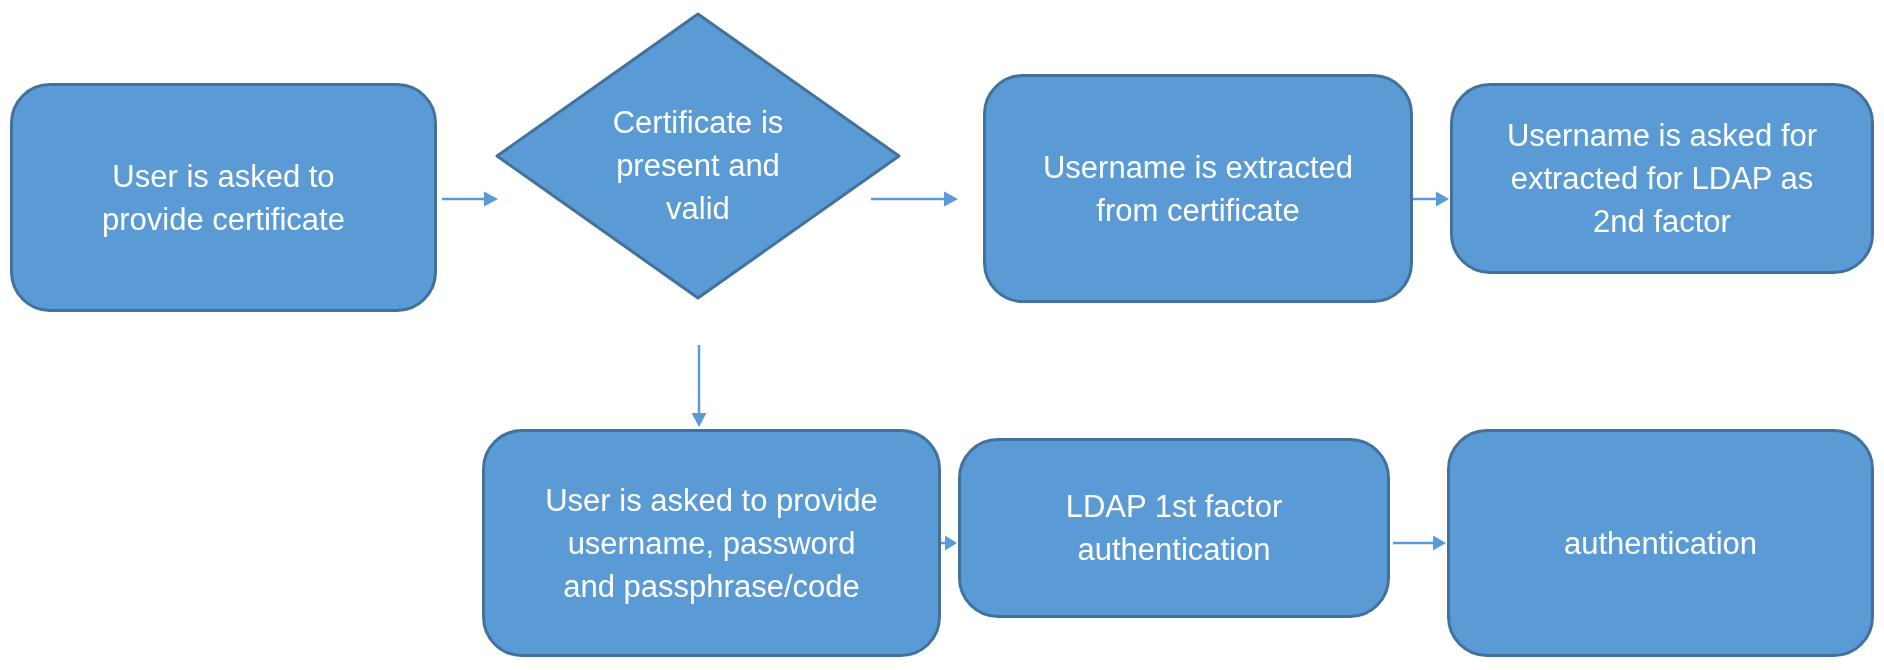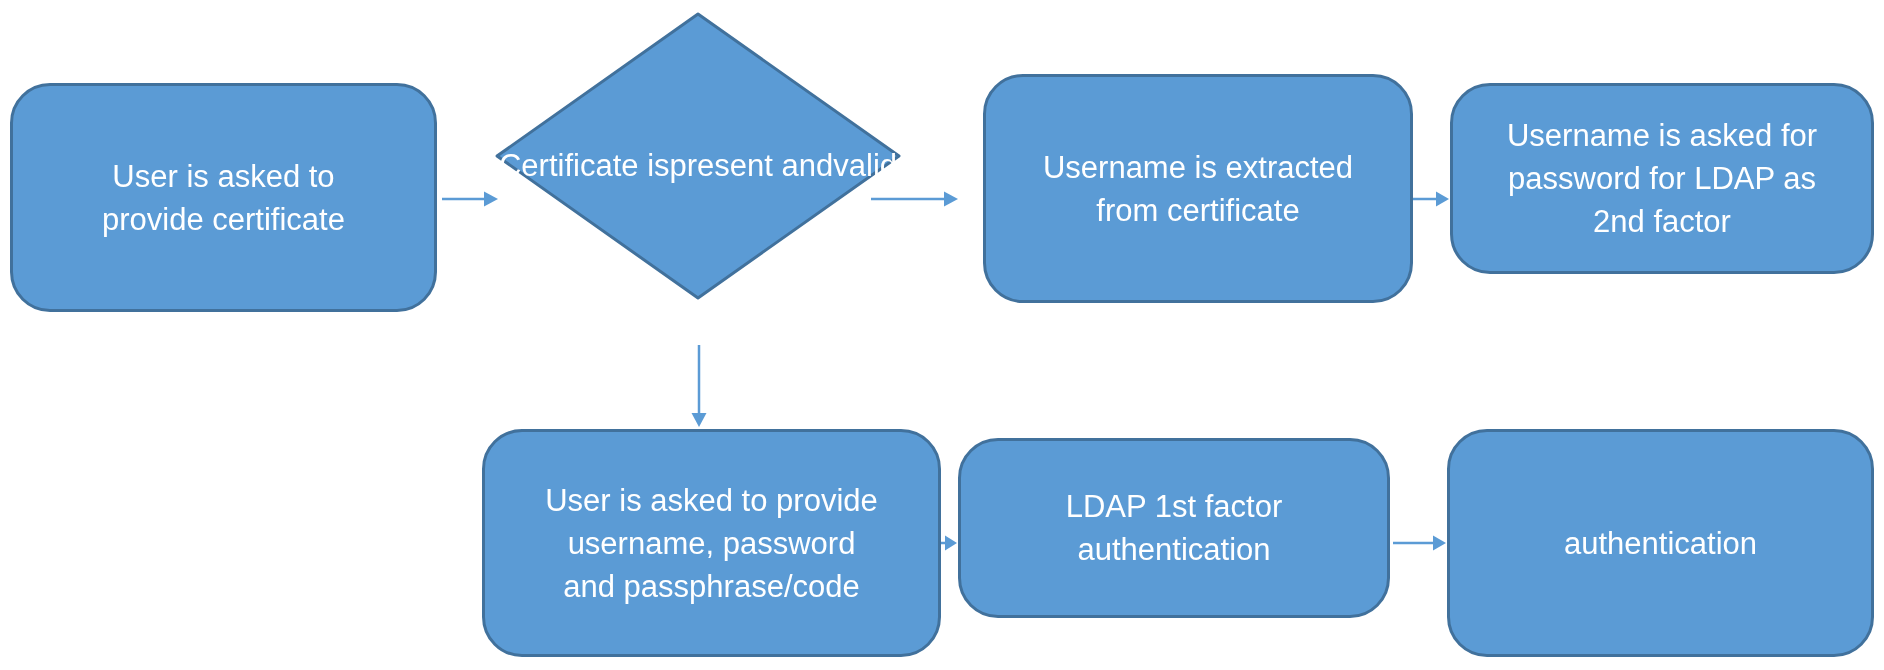--- a/index.html
+++ b/index.html
@@ -29,21 +29,21 @@
     font-size:31px;line-height:43px;
   }
   .node .line{display:block;white-space:nowrap;}
   .diamond-wrap{
     position:absolute;left:495px;top:12px;width:406px;height:288px;
   }
   .diamond-wrap svg{position:absolute;left:0;top:0;width:100%;height:100%;}
   .diamond-shape{fill:var(--node-fill);stroke:var(--node-border);stroke-width:3;stroke-linejoin:round;}
   .diamond-label{
     position:absolute;left:0;top:0;width:100%;height:100%;
-    display:flex;flex-direction:row;align-items:center;justify-content:center;
+    display:flex;flex-direction:column;align-items:center;justify-content:center;
     padding-top:18px;
     color:var(--text-color);text-align:center;
     font-size:31px;line-height:43px;
   }
   #connector-layer{position:absolute;left:0;top:0;width:1884px;height:670px;pointer-events:none;}
   .arrow-line{stroke:var(--arrow-color);stroke-width:2.5;fill:none;}
   .arrow-head{fill:var(--arrow-color);stroke:none;}
   
   #node-ask-certificate      {left:10px;   top:83px;  width:427px; height:229px;}
   #node-username-extracted   {left:958px;  top:74px;  width:430px; height:229px;margin-left:25px;}
@@ -100,21 +100,21 @@
     </div>
   </div>
 
   <div class="node" id="node-username-extracted">
     <span class="line">Username is extracted</span>
     <span class="line">from certificate</span>
   </div>
 
   <div class="node" id="node-ask-ldap-password">
     <span class="line">Username is asked for</span>
-    <span class="line">password for LDAP as</span>
+    <span class="line">extracted for LDAP as</span>
     <span class="line">2nd factor</span>
   </div>
 
   <div class="node" id="node-ask-credentials">
     <span class="line">User is asked to provide</span>
     <span class="line">username, password</span>
     <span class="line">and passphrase/code</span>
   </div>
 
   <div class="node" id="node-ldap-first-factor">

